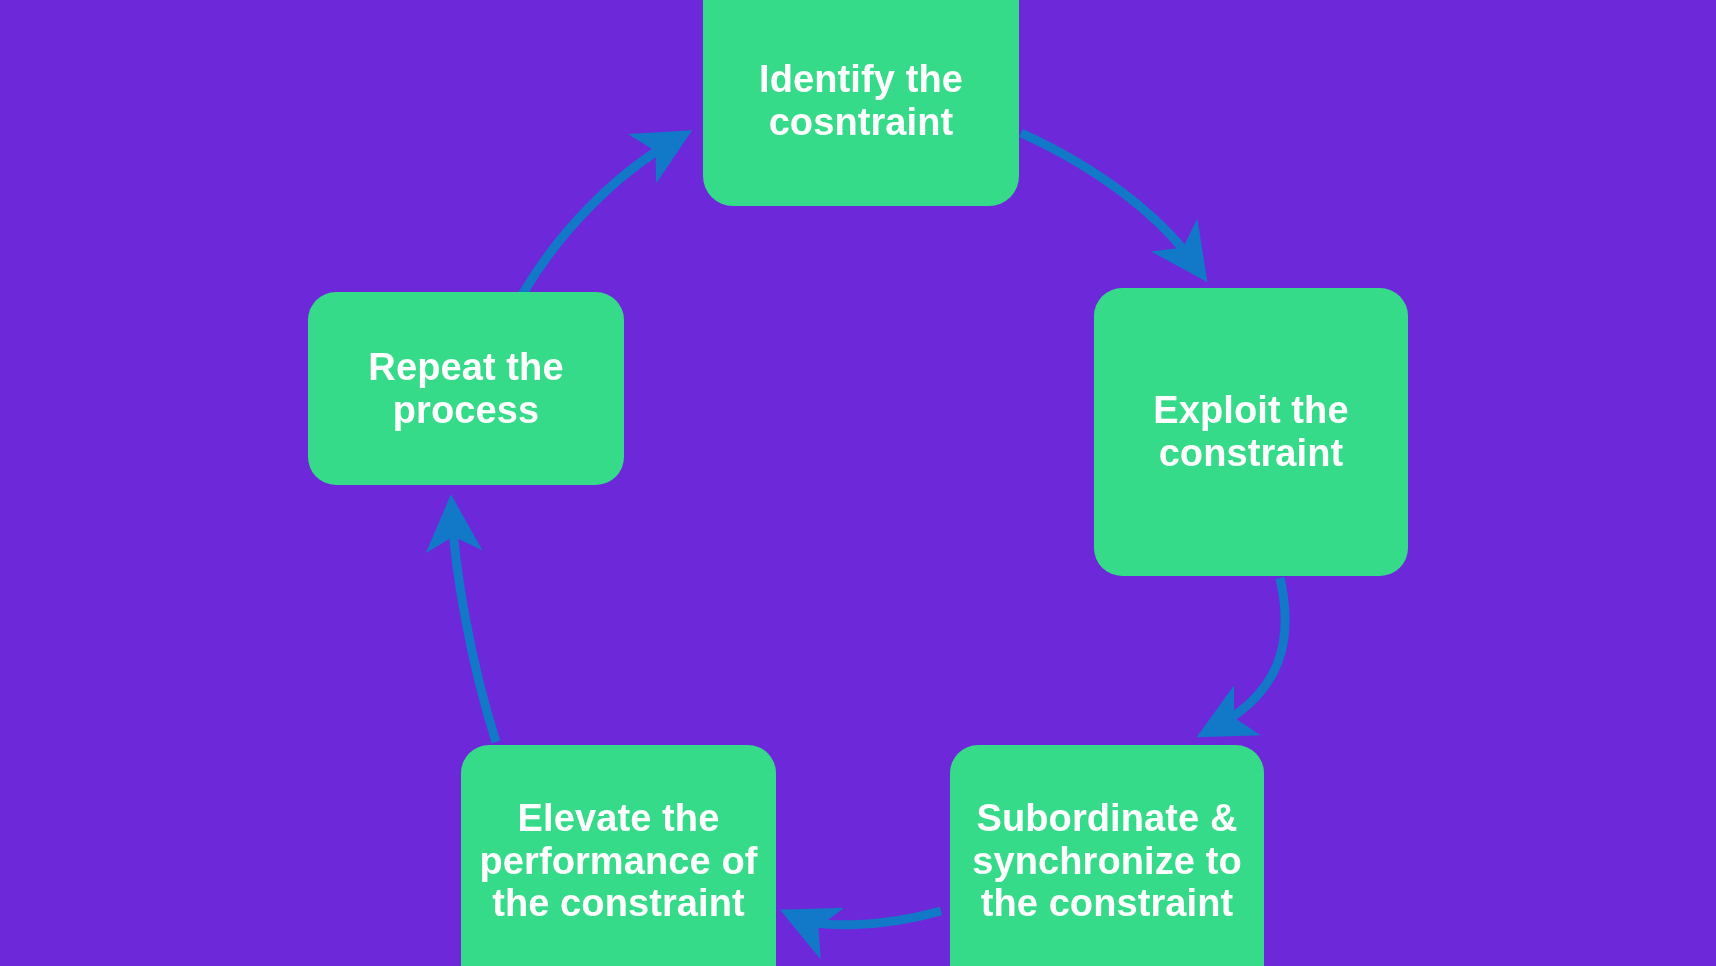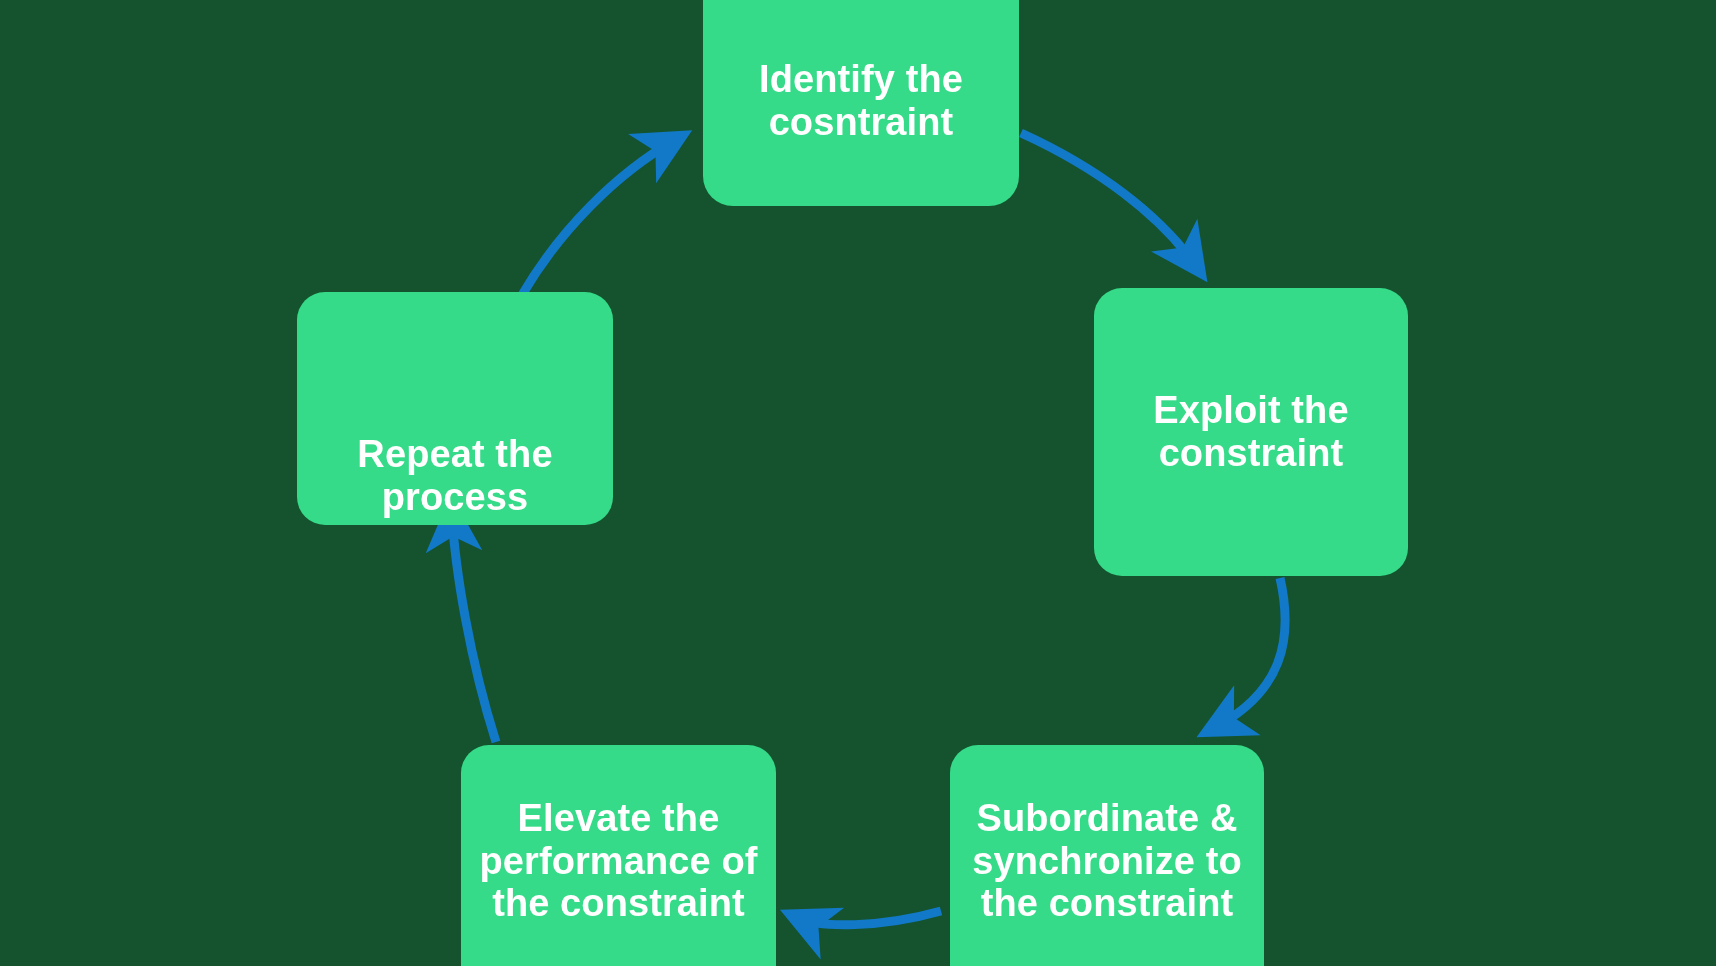--- a/index.html
+++ b/index.html
@@ -10,21 +10,21 @@
   body {
     width: 1716px;
     height: 966px;
     overflow: hidden;
     font-family: "Liberation Sans", sans-serif;
   }
   #canvas {
     position: relative;
     width: 1716px;
     height: 966px;
-    background: #14532d;
+    background: #6d28d9;
   }
   #arrow-layer {
     position: absolute;
     left: 0;
     top: 0;
     width: 1716px;
     height: 966px;
     pointer-events: none;
   }
   .node {
@@ -78,25 +78,24 @@
   #node-elevate {
     left: 461px;
     top: 745px;
     width: 315px;
     height: 300px;
   }
   #node-elevate .node-label {
     padding-bottom: 68px;
   }
   #node-repeat {
-    left: 297px;
+    left: 308px;
     top: 292px;
     width: 316px;
-    height: 233px;
-    align-items: flex-end;
+    height: 193px;
   }
 </style>
 </head>
 <body>
 
 <div id="canvas">
 
   <svg id="arrow-layer" viewBox="0 0 1716 966" width="1716" height="966" xmlns="http://www.w3.org/2000/svg">
     <defs>
       <marker id="arrowhead" markerWidth="7" markerHeight="7" refX="4.2" refY="3.5" orient="auto" markerUnits="strokeWidth">

